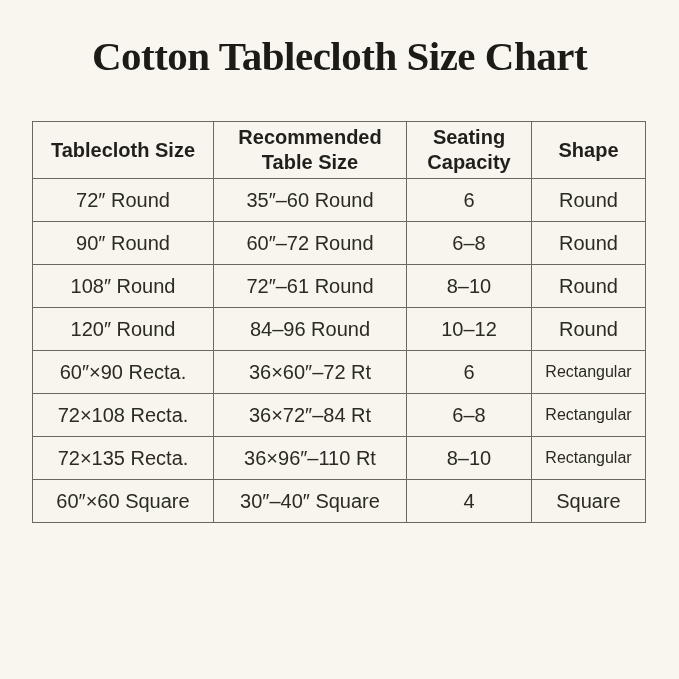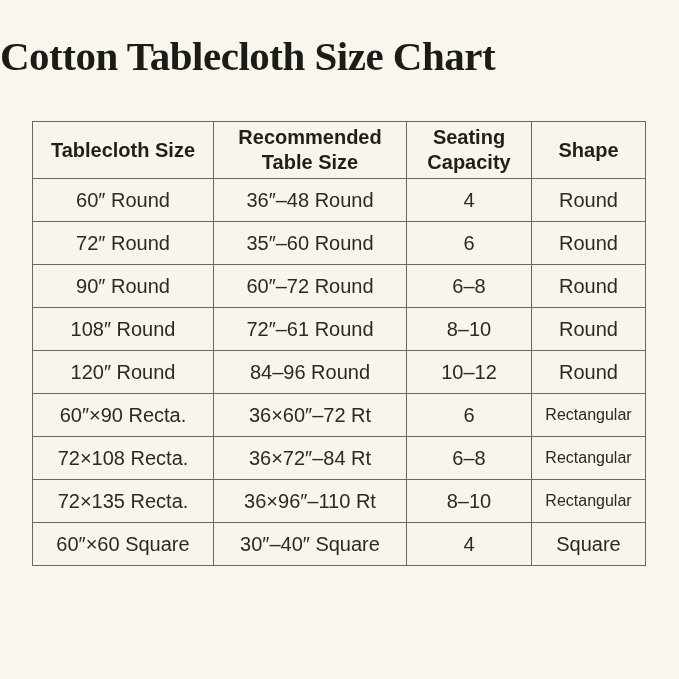--- a/index.html
+++ b/index.html
@@ -14,21 +14,21 @@
     color: #28271f;
     position: relative;
     overflow: hidden;
   }
   .page-title {
     position: absolute;
     top: 36px;
     left: 0;
     width: 679px;
     margin: 0;
-    text-align: left;
+    text-align: center;
     font-family: "Liberation Serif", serif;
     font-weight: 700;
     font-size: 41px;
     line-height: 1.0;
     letter-spacing: -0.5px;
     color: #1c1b15;
   }
   table.size-chart {
     position: absolute;
     left: 32px;
@@ -84,26 +84,20 @@
   <thead>
     <tr id="head-row">
         <th>Tablecloth Size</th>
         <th>Recommended Table Size</th>
         <th>Seating Capacity</th>
         <th>Shape</th>
       </tr>
   </thead>
   <tbody id="body-rows">
       <tr>
-        <td>60″ Round</td>
-        <td>36″–48 Round</td>
-        <td>4</td>
-        <td>Round</td>
-      </tr>
-      <tr>
         <td>72″ Round</td>
         <td>35″–60 Round</td>
         <td>6</td>
         <td>Round</td>
       </tr>
       <tr>
         <td>90″ Round</td>
         <td>60″–72 Round</td>
         <td>6–8</td>
         <td>Round</td>

